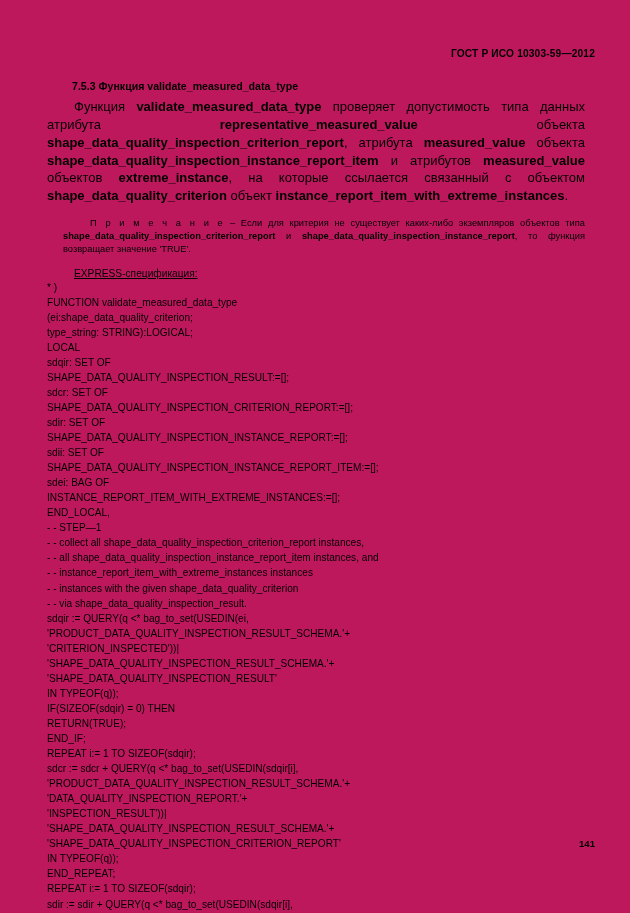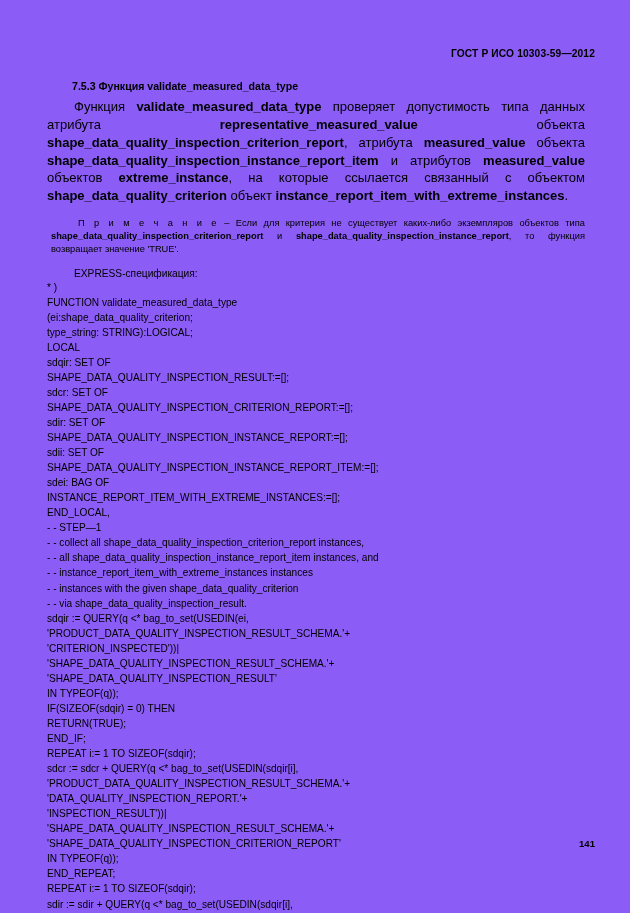--- a/index.html
+++ b/index.html
@@ -8,21 +8,21 @@
     background: #ffffff;
   }
   body {
     font-family: "Liberation Sans", sans-serif;
     color: #000000;
   }
   .page {
     position: relative;
     width: 630px;
     height: 913px;
-    background: #8b5cf6;
+    background: #be185d;
     overflow: hidden;
   }
 
   
   .doc-header {
     position: absolute;
     top: 48px;
     right: 35px;
     font-size: 10.2px;
     font-weight: bold;
@@ -51,35 +51,36 @@
     line-height: 1.37;
     margin: 0 0 12px 0;
     text-indent: 27px;
     text-align: justify;
   }
   .para b { font-weight: bold; }
 
   .note {
     font-size: 9.3px;
     line-height: 1.42;
-    margin: 11px 0 0 4px;
+    margin: 11px 0 0 16px;
     text-indent: 27px;
     text-align: justify;
   }
   .note b { font-weight: bold; }
   .note .spaced {
     letter-spacing: 1.5px;
   }
 
   .express-label {
     font-size: 10.2px;
     margin: 11px 0 1px 0;
     text-indent: 27px;
   }
   .express-label span {
+    text-decoration: underline;
   }
 
   
   .code {
     margin: 0;
     padding: 0;
     list-style: none;
     font-size: 10.1px;
     line-height: 15.05px;
   }

